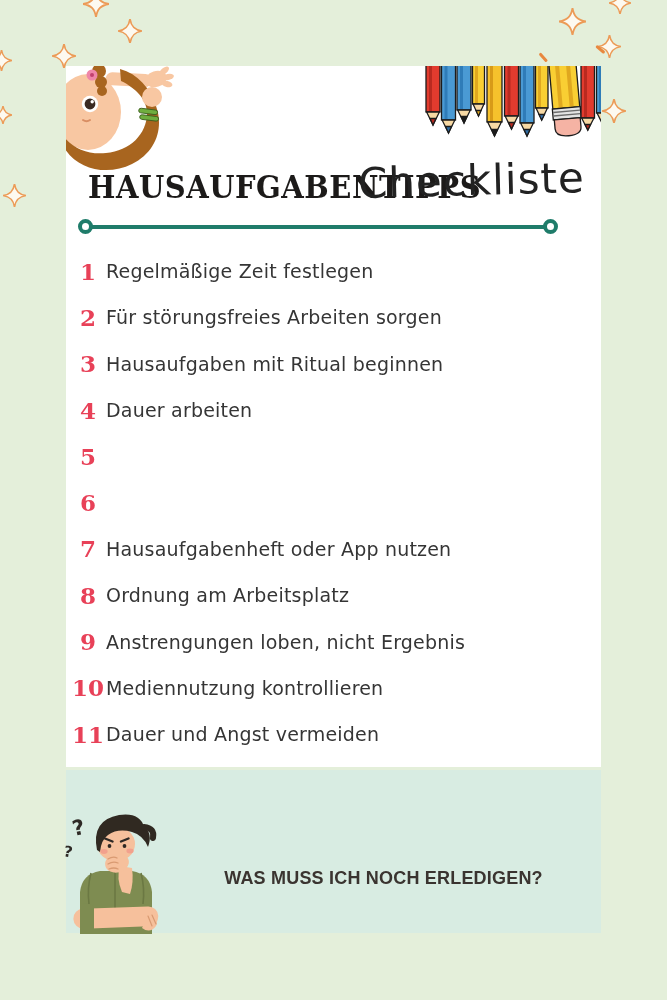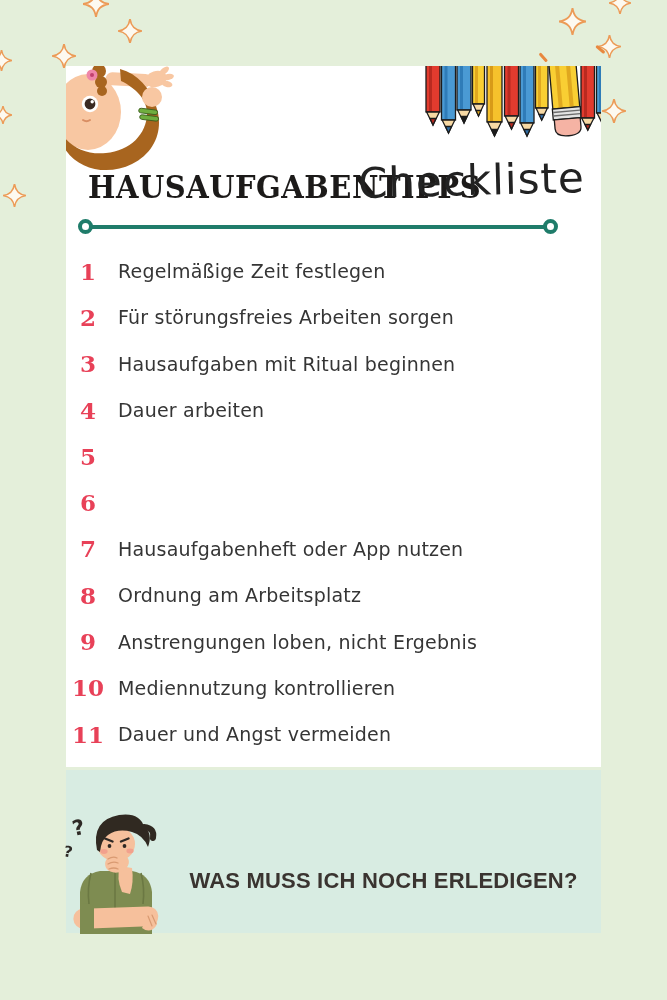--- a/index.html
+++ b/index.html
@@ -52,36 +52,36 @@
   .divider-dot.right { left: 477px; }
 
   .list { position: absolute; left: 0; top: 182px; width: 100%; }
   .row { display: flex; align-items: center; height: 46.3px; }
   .row .num {
     width: 36px; margin-left: 4px; text-align: center;
     font-family: "DejaVu Serif", "Liberation Serif", serif;
     font-weight: 900; font-size: 23px; color: #e84158;
   }
   .row .txt {
-    margin-left: 12px; font-size: 19px; color: #353535;
+    font-size: 19px; color: #353535;
     letter-spacing: 0.2px;
   }
 
   
   .band {
     position: absolute; left: 66px; top: 770px;
     width: 535px; height: 163px;
     background: #d8ece2; overflow: visible;
   }
   .man { position: absolute; left: -6px; top: 34px; }
   .question {
     position: absolute; left: 102px; right: 2px; top: 98px;
     text-align: center;
     font-family: "Liberation Sans", sans-serif;
-    font-size: 22px; font-weight: 700; color: #3a3430;
+    font-size: 18px; font-weight: 700; color: #3a3430;
     letter-spacing: 0.2px;
   }
 </style>
 </head>
 <body>
 
 <svg class="sparkle" style="left:83px; top:-9px;" width="26" height="26" viewBox="0 0 24 24">
     <path d="M12 0 C13.2 7.5 16.5 10.8 24 12 C16.5 13.2 13.2 16.5 12 24 C10.8 16.5 7.5 13.2 0 12 C7.5 10.8 10.8 7.5 12 0 Z" fill="#fdf9f0" stroke="#ec9b57" stroke-width="1.7"></path>
   </svg>
 <svg class="sparkle" style="left:118px; top:19px;" width="24" height="24" viewBox="0 0 24 24">

